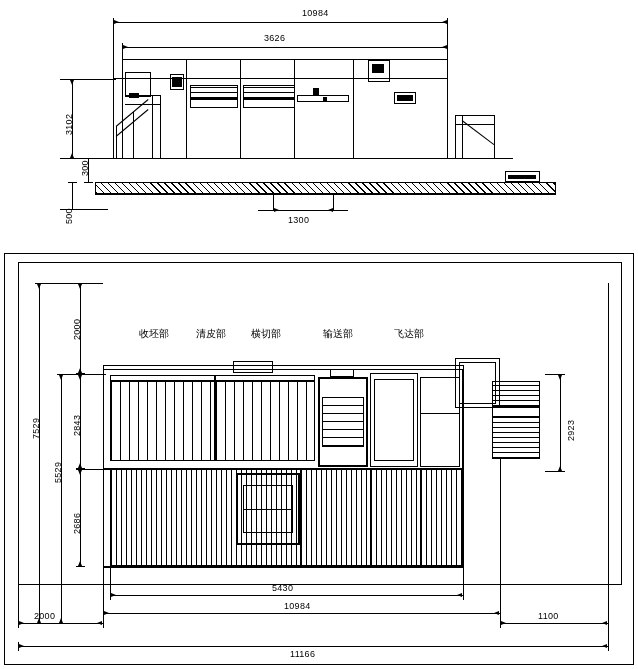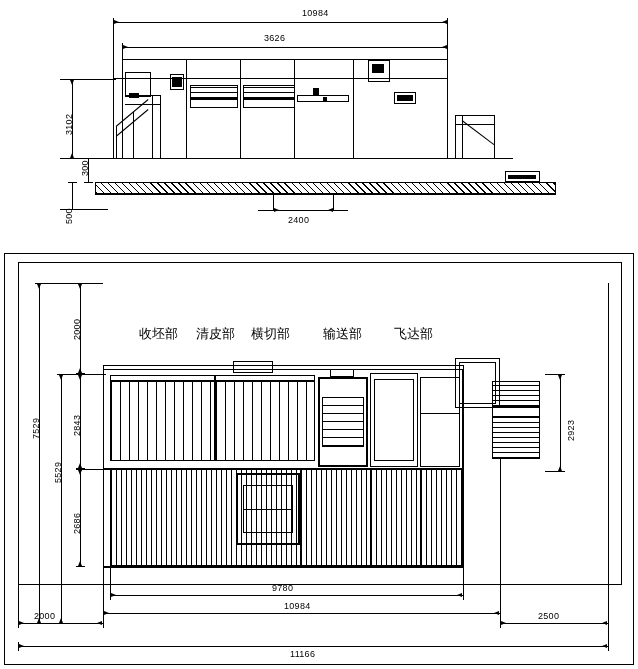--- a/index.html
+++ b/index.html
@@ -47,21 +47,21 @@
     letter-spacing: .3px;
     white-space: nowrap;
     color: #000;
   }
   .dimtext.v {
     transform-origin: 0 0;
     transform: rotate(-90deg);
   }
   .cnlabel {
     position: absolute;
-    font-size: 13px;
+    font-size: 10px;
     line-height: 10px;
     white-space: nowrap;
     color: #000;
     font-family: Liberation Serif, serif;
   }
   
   .tick {
     position: absolute;
     width: 1px;
     background: #000;
@@ -241,21 +241,21 @@
 
     <div class="box" style="left:505px; top:171px; width:35px; height:11px;"></div>
     <div class="solidblk" style="left:508px; top:175px; width:28px; height:4px;"></div>
 
     <div class="ln vl" style="left:273px; top:194px; height:16px;"></div>
     <div class="ln vl" style="left:333px; top:194px; height:16px;"></div>
     <div class="ln hl" style="left:273px; top:210px; width:61px;"></div>
     <div class="ln hl" style="left:258px; top:210px; width:90px;"></div>
     <div class="arrow-r" style="left:274px; top:208px;"></div>
     <div class="arrow-l" style="left:328px; top:208px;"></div>
-    <div class="dimtext" style="left:288px; top:215px;">2400</div>
+    <div class="dimtext" style="left:288px; top:215px;">1300</div>
   </div>
 
   <div id="plan-frame">
     <div id="plan-inner"></div>
   </div>
 
   <div class="view" style="left:0; top:253px; width:638px; height:416px;">
 
     <div class="ln vl" style="left:39px; top:30px; height:340px;"></div>
     <div class="tickh" style="left:35px; top:30px; width:9px;"></div>
@@ -348,42 +348,42 @@
     <div class="ln hl" style="left:103px; top:313px; width:360px; height:2px; background:#000;"></div>
 
     <div class="ln vl" style="left:103px; top:112px; height:203px;"></div>
     <div class="ln vl" style="left:463px; top:112px; height:203px;"></div>
 
     <div class="ln hl" style="left:110px; top:342px; width:353px;"></div>
     <div class="tick" style="left:110px; top:338px; height:9px;"></div>
     <div class="tick" style="left:463px; top:338px; height:9px;"></div>
     <div class="arrow-r" style="left:111px; top:340px;"></div>
     <div class="arrow-l" style="left:457px; top:340px;"></div>
-    <div class="dimtext" style="left:272px; top:330px;">9780</div>
+    <div class="dimtext" style="left:272px; top:330px;">5430</div>
 
     <div class="ln hl" style="left:103px; top:360px; width:397px;"></div>
     <div class="tick" style="left:103px; top:356px; height:9px;"></div>
     <div class="tick" style="left:500px; top:356px; height:9px;"></div>
     <div class="arrow-r" style="left:104px; top:358px;"></div>
     <div class="arrow-l" style="left:494px; top:358px;"></div>
     <div class="dimtext" style="left:284px; top:348px;">10984</div>
 
     <div class="ln hl" style="left:18px; top:370px; width:85px;"></div>
     <div class="tick" style="left:18px; top:366px; height:9px;"></div>
     <div class="tick" style="left:103px; top:366px; height:9px;"></div>
     <div class="arrow-r" style="left:19px; top:368px;"></div>
     <div class="arrow-l" style="left:97px; top:368px;"></div>
     <div class="dimtext" style="left:34px; top:358px;">2000</div>
 
     <div class="ln hl" style="left:500px; top:370px; width:108px;"></div>
     <div class="tick" style="left:500px; top:366px; height:9px;"></div>
     <div class="tick" style="left:608px; top:366px; height:9px;"></div>
     <div class="arrow-r" style="left:501px; top:368px;"></div>
     <div class="arrow-l" style="left:602px; top:368px;"></div>
-    <div class="dimtext" style="left:538px; top:358px;">2500</div>
+    <div class="dimtext" style="left:538px; top:358px;">1100</div>
 
     <div class="ln hl" style="left:18px; top:393px; width:590px;"></div>
     <div class="tick" style="left:18px; top:389px; height:9px;"></div>
     <div class="tick" style="left:608px; top:389px; height:9px;"></div>
     <div class="arrow-r" style="left:19px; top:391px;"></div>
     <div class="arrow-l" style="left:602px; top:391px;"></div>
     <div class="dimtext" style="left:290px; top:396px;">11166</div>
 
     <div class="ln vl" style="left:103px; top:313px; height:60px;"></div>
     <div class="ln vl" style="left:110px; top:313px; height:32px;"></div>

